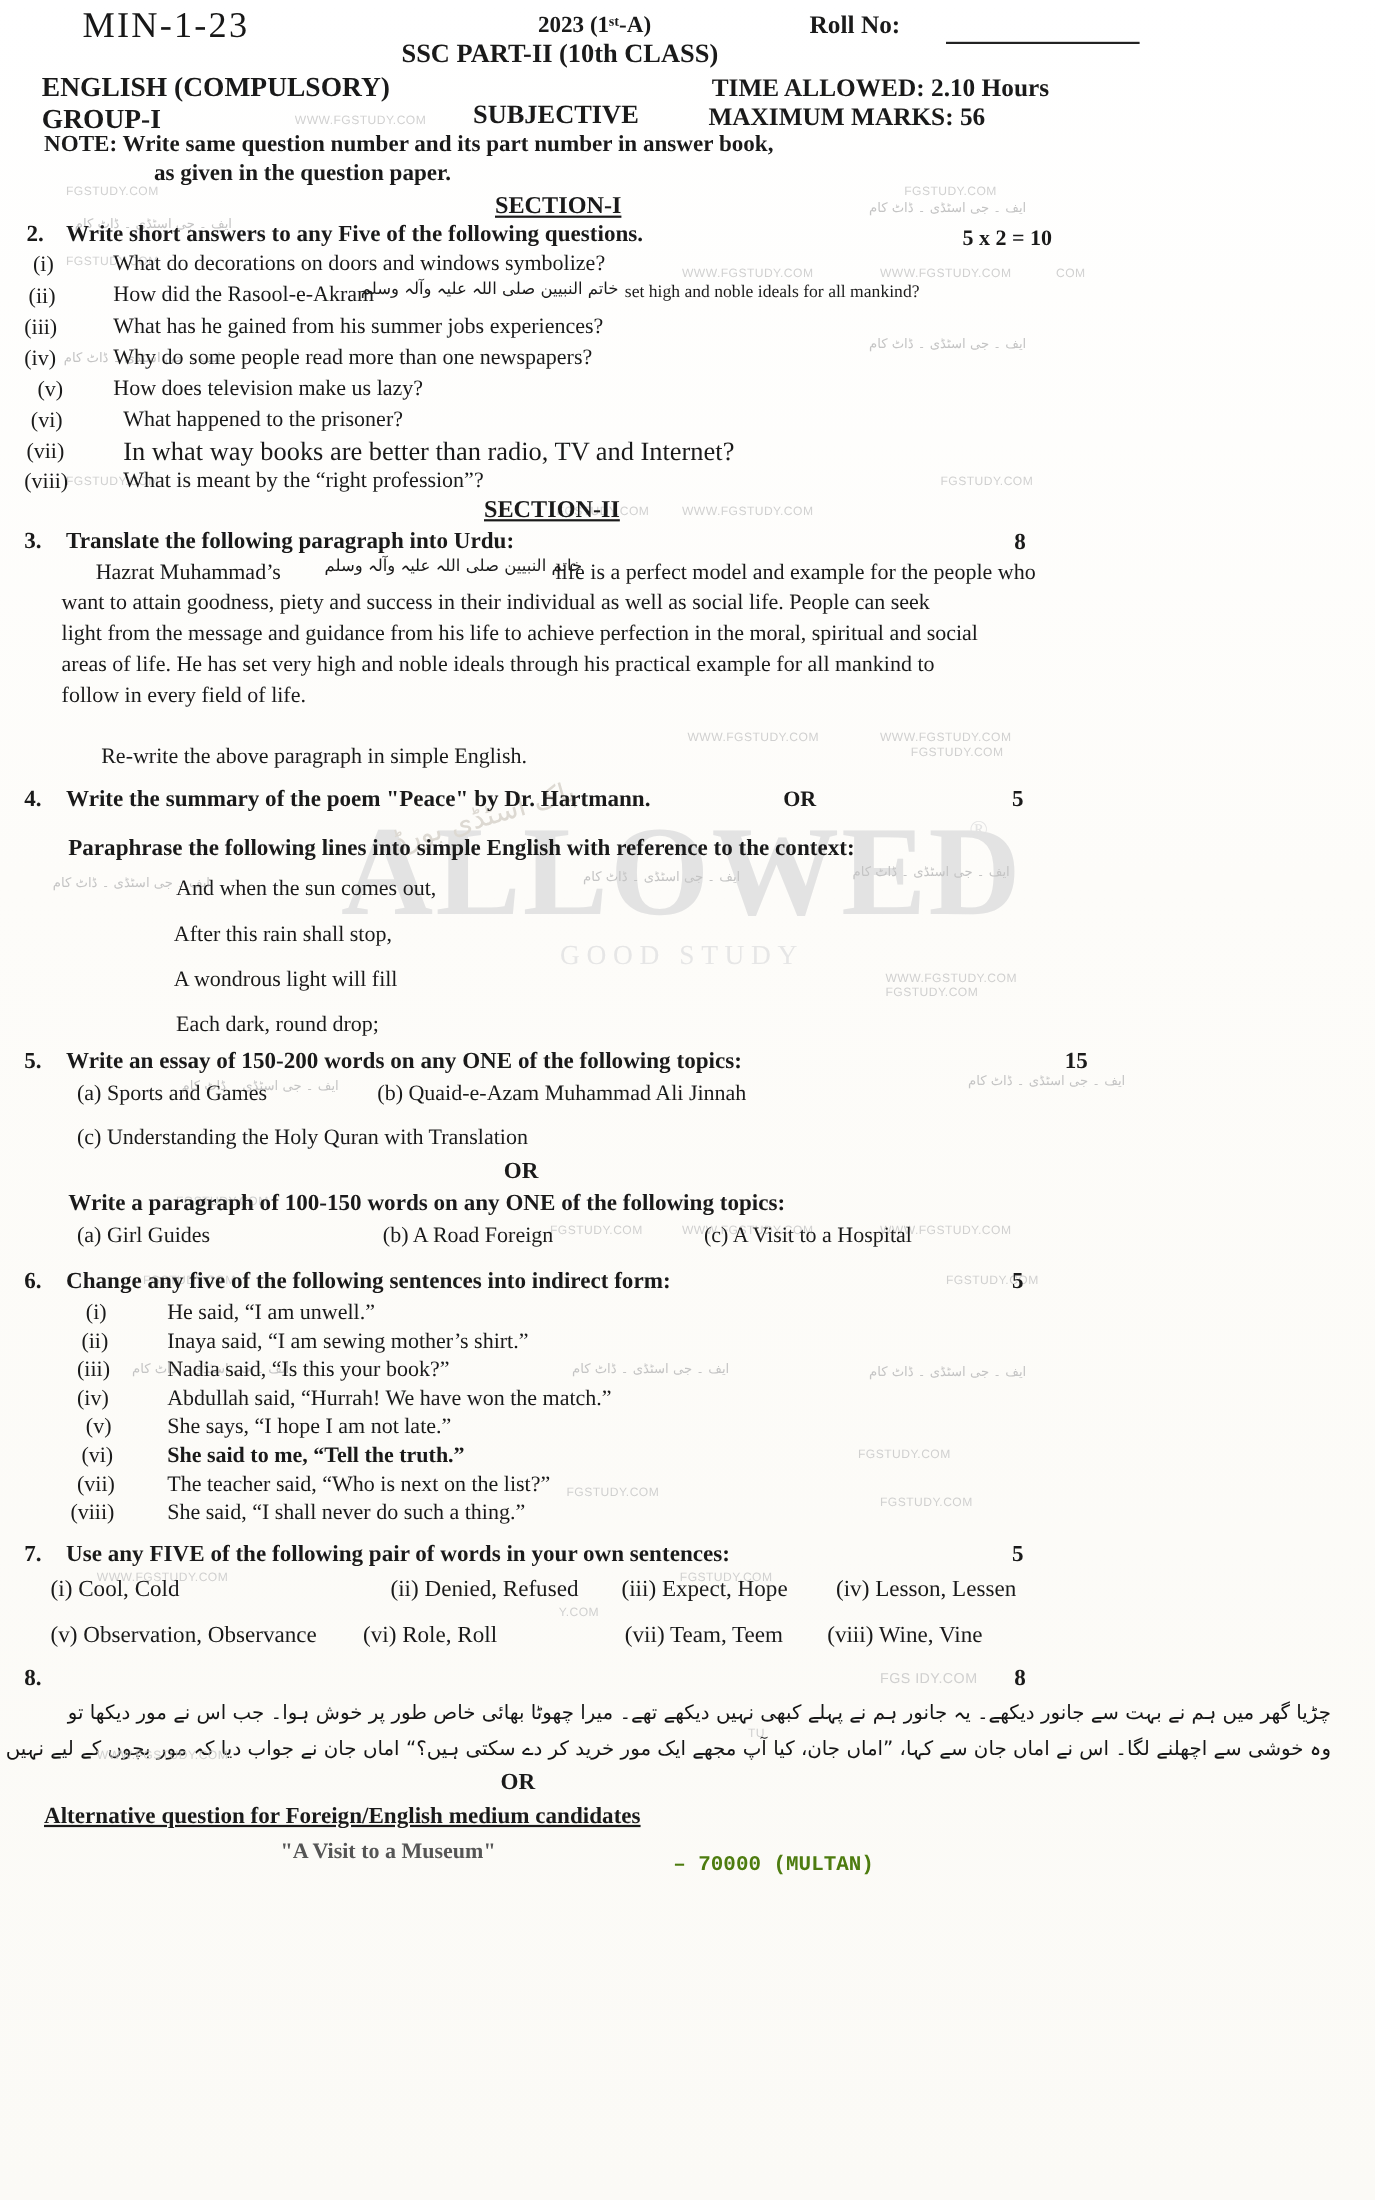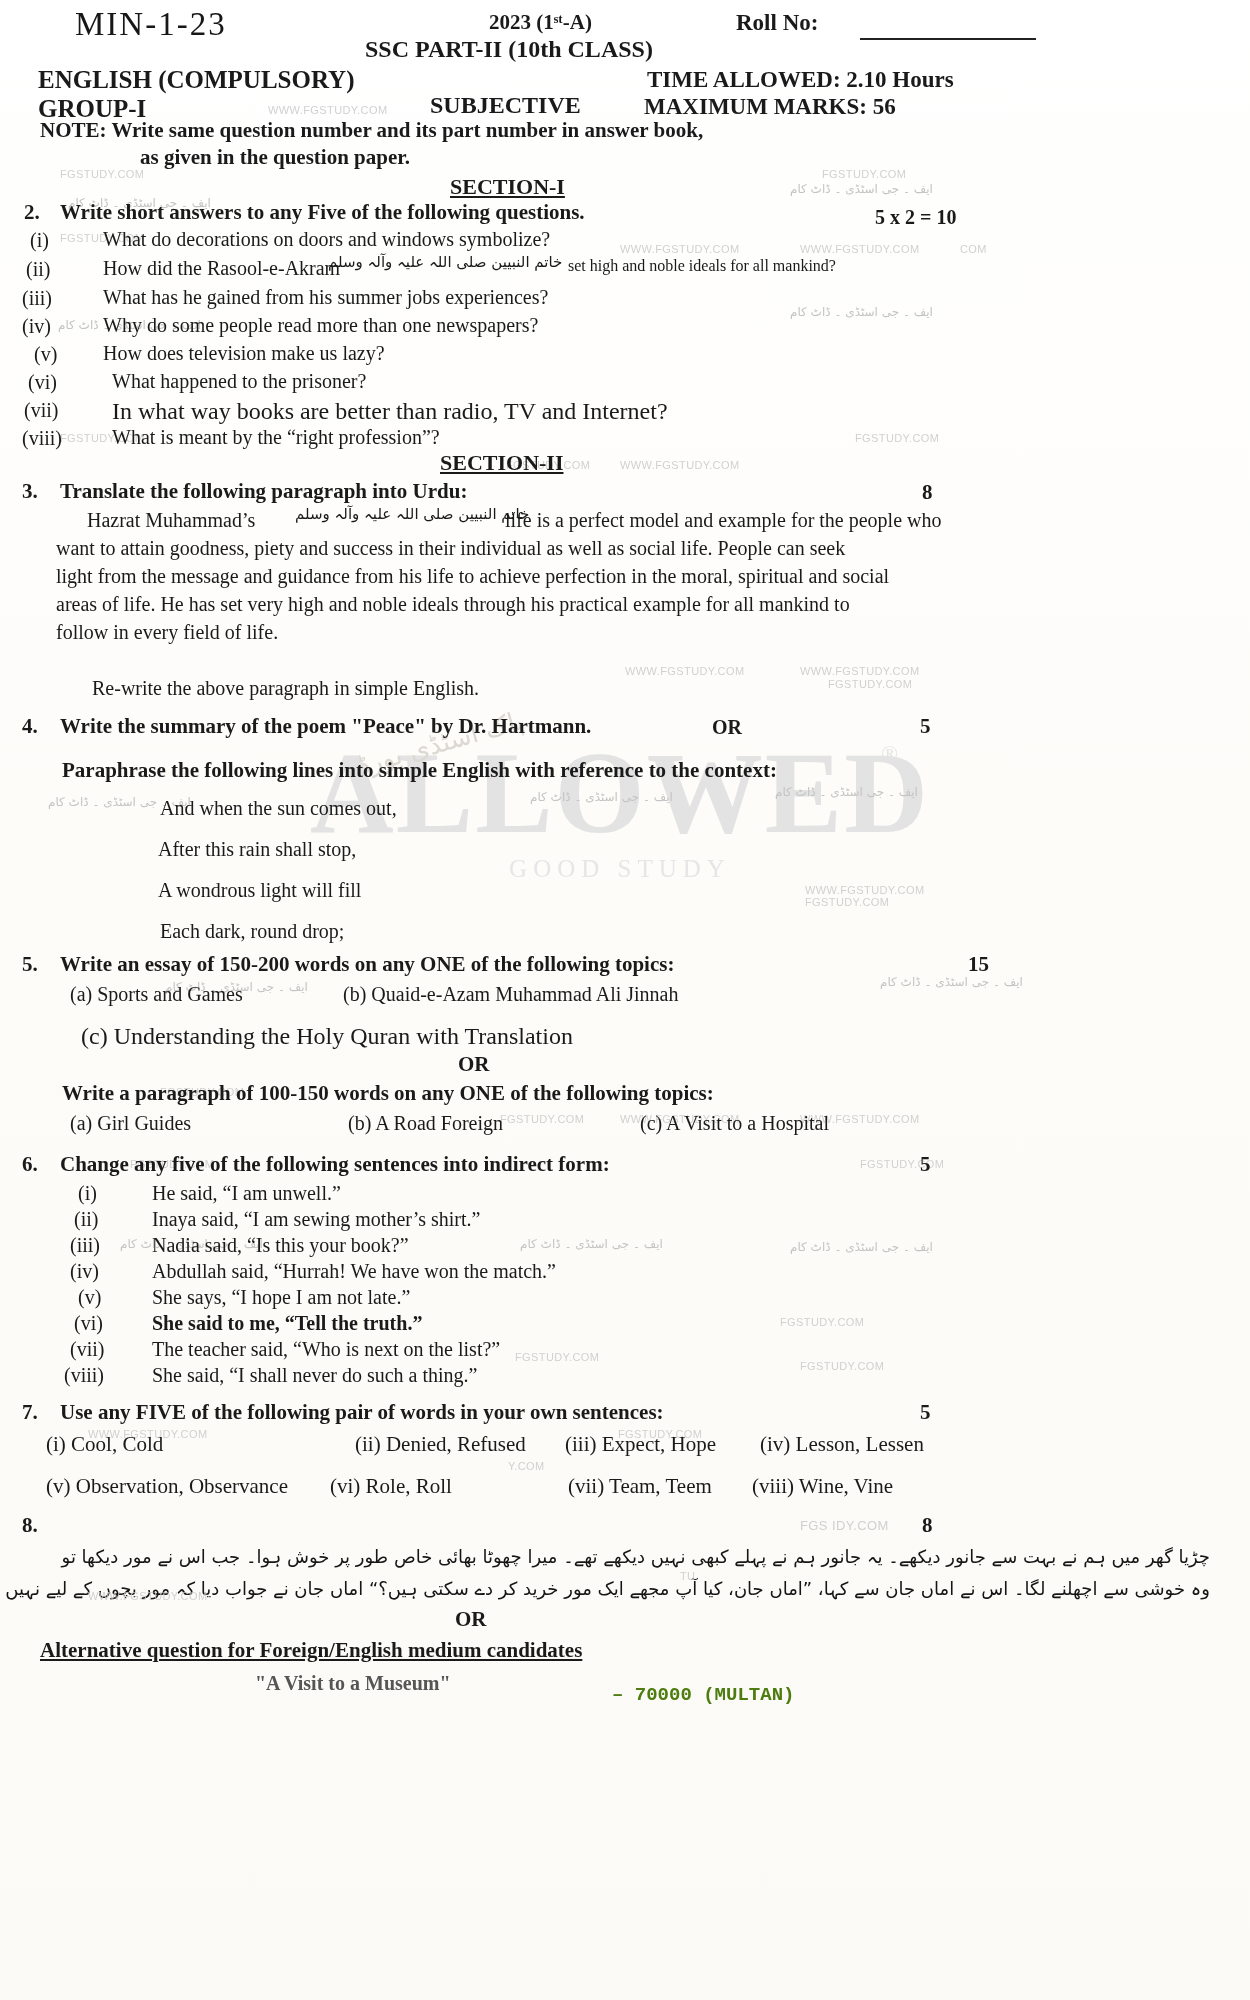--- a/index.html
+++ b/index.html
@@ -250,21 +250,21 @@
   <div class="t" style="left:158px; top:838px; font-size:20px;">After this rain shall stop,</div>
   <div class="t" style="left:158px; top:879px; font-size:20px;">A wondrous light will fill</div>
   <div class="t" style="left:160px; top:920px; font-size:20px;">Each dark, round drop;</div>
 
   <div class="t b" style="left:22px; top:952px; font-size:21px;">5.</div>
   <div class="t b" style="left:60px; top:952px; font-size:21px;">Write an essay of 150-200 words on any ONE of the following topics:</div>
   <div class="t b" style="left:968px; top:952px; font-size:21px;">15</div>
 
   <div class="t" style="left:70px; top:983px; font-size:20px;">(a) Sports and Games</div>
   <div class="t" style="left:343px; top:983px; font-size:20px;">(b) Quaid-e-Azam Muhammad Ali Jinnah</div>
-  <div class="t" style="left:70px; top:1023px; font-size:24px;margin-left:11px;">(c) Understanding the Holy Quran with Translation</div>
+  <div class="t" style="left:70px; top:1023px; font-size:20px;">(c) Understanding the Holy Quran with Translation</div>
 
   <div class="t b" style="left:458px; top:1052px; font-size:21px;">OR</div>
 
   <div class="t b" style="left:62px; top:1081px; font-size:21px;">Write a paragraph of 100-150 words on any ONE of the following topics:</div>
   <div class="t" style="left:70px; top:1112px; font-size:20px;">(a)  Girl Guides</div>
   <div class="t" style="left:348px; top:1112px; font-size:20px;">(b) A Road Foreign</div>
   <div class="t" style="left:640px; top:1112px; font-size:20px;">(c) A Visit to a Hospital</div>
 
   <div class="t b" style="left:22px; top:1152px; font-size:21px;">6.</div>
   <div class="t b" style="left:60px; top:1152px; font-size:21px;">Change any five of the following sentences into indirect form:</div>

